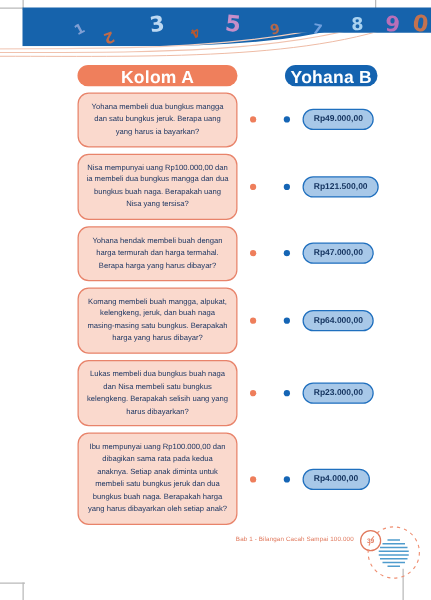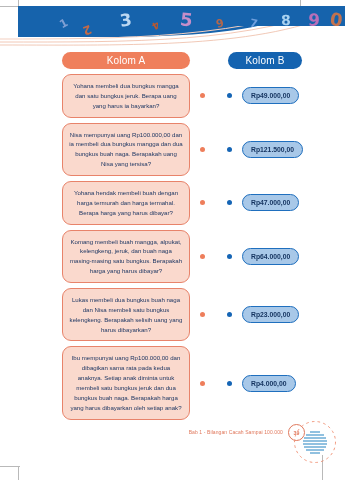--- a/index.html
+++ b/index.html
@@ -40,22 +40,22 @@
   .swoosh{
     position:absolute; left:0; top:26px; width:345px; height:46px;
     overflow:hidden; pointer-events:none;
   }
 
   
   .pill{
     position:absolute;
     border-radius:20px;
     color:#ffffff;
-    font-size:10px;
-    font-weight:400;
+    font-size:14px;
+    font-weight:700;
     letter-spacing:.2px;
     display:flex; align-items:center; justify-content:center;
     text-align:right;
   }
   .pill-a{ left:62px; top:52px; width:128px; height:17px; background:#ef7f5c; }
   .pill-b{ left:228px; top:52px; width:74px;  height:17px; background:#1463b0; }
 
   
   .rows{position:absolute; left:0; top:74px; width:345px;}
   .row{position:relative; display:flex; align-items:center; margin-bottom:5px;}
@@ -148,21 +148,21 @@
     <svg width="345" height="46" viewBox="0 0 345 46" xmlns="http://www.w3.org/2000/svg">
       <path d="M0,11 L345,11 L345,46 L0,46 Z" fill="#ffffff"></path>
       <path d="M0,11 L105,11 C240,11 300,-2 345,-40 L345,46 L0,46 Z" fill="#ffffff"></path>
       <path d="M0,13 C120,13 250,13 345,-30" fill="none" stroke="#f3cfc0" stroke-width="1"></path>
       <path d="M0,16 C125,16 258,18 345,-24" fill="none" stroke="#f0c2ae" stroke-width="0.9"></path>
       <path d="M0,19 C130,19 265,23 345,-17" fill="none" stroke="#eebba5" stroke-width="0.8"></path>
     </svg>
   </div>
 
   <div class="pill pill-a">Kolom A</div>
-  <div class="pill pill-b">Kolom B</div>
+  <div class="pill pill-b">Yohana B</div>
 
   <div class="rows" id="rows-host">
       <div class="row">
         <div class="card-a">Yohana membeli dua bungkus mangga dan satu bungkus jeruk. Berapa uang yang harus ia bayarkan?</div>
         <div class="dot dot-a"></div>
         <div class="dot dot-b"></div>
         <div class="card-b">Rp49.000,00</div>
       </div>
       <div class="row">
         <div class="card-a">Nisa mempunyai uang Rp100.000,00 dan ia membeli dua bungkus mangga dan dua bungkus buah naga. Berapakah uang Nisa yang tersisa?</div>

